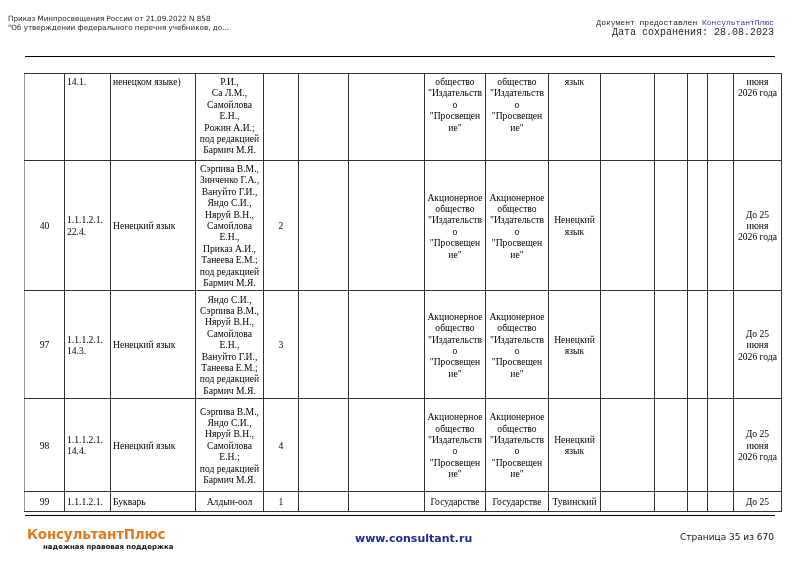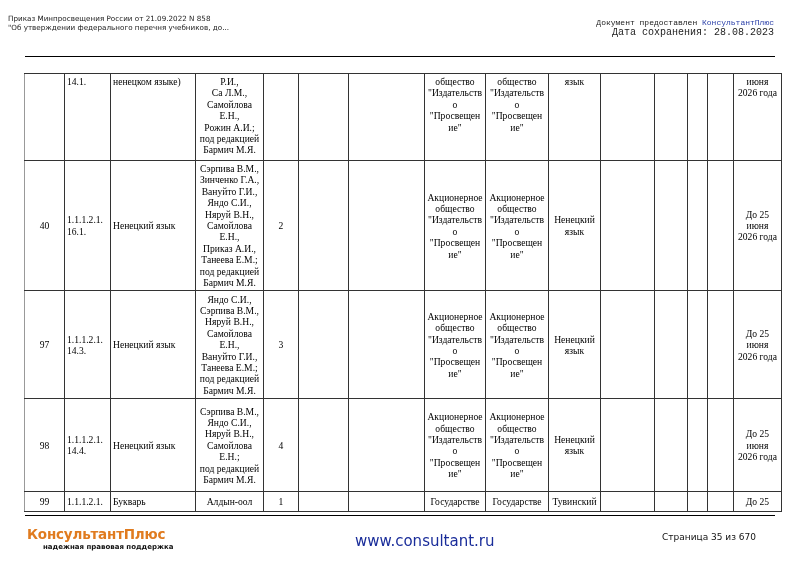--- a/index.html
+++ b/index.html
@@ -11,22 +11,22 @@
   .hdr-rule { position:absolute; left:25px; right:25px; top:56px; height:0; border-top:1.5px solid #000; }
   table.doc { position:absolute; left:24px; top:73px; border-collapse:collapse; table-layout:fixed; font-size:9.6px; line-height:11.4px; }
   table.doc td { border:1px solid #333; padding:2px 2px; vertical-align:middle; overflow:hidden; }
   table.doc td.c { text-align:center; }
   table.doc td.l { text-align:left; }
   table.doc tr.top td { vertical-align:top; }
   .col-num { border-left:1.2px solid #999 !important; }
   .ftr-rule { position:absolute; left:25px; right:25px; top:515px; border-top:1.5px solid #000; }
   .ftr-logo { position:absolute; left:27px; top:526px; font-family:"DejaVu Sans", sans-serif; font-weight:bold; font-size:13.5px; color:#e07b1f; letter-spacing:-0.2px; }
   .ftr-tag { position:absolute; left:27px; top:543px; font-family:"DejaVu Sans", sans-serif; font-weight:bold; font-size:7px; color:#111;margin-left:16px; }
-  .ftr-url { position:absolute; left:355px; top:532px; font-family:"DejaVu Sans", sans-serif; font-weight:normal; font-size:15px; color:#1a2d9a; text-decoration:none; }
-  .ftr-page { position:absolute; right:44px; top:532px; font-family:"DejaVu Sans", sans-serif; font-size:9px; color:#111;margin-left:32px; }
+  .ftr-url { position:absolute; left:355px; top:532px; font-family:"DejaVu Sans", sans-serif; font-weight:bold; font-size:11px; color:#1a2d9a; text-decoration:none; }
+  .ftr-page { position:absolute; right:26px; top:532px; font-family:"DejaVu Sans", sans-serif; font-size:9px; color:#111;margin-left:32px; }
 </style>
 </head>
 <body>
 
 <div class="hdr-left">
   <div>Приказ Минпросвещения России от 21.09.2022 N 858</div>
   <div>"Об утверждении федерального перечня учебников, до...</div>
 </div>
 
 <div class="hdr-right">
@@ -89,21 +89,21 @@
         <td class="c"></td>
         <td class="c"></td>
         <td class="c"></td>
         <td class="c">
           <div>июня</div>
           <div>2026 года</div>
         </td>
       </tr>
       <tr style="height: 127px;">
         <td class="c col-num">40</td>
-        <td class="l">1.1.1.2.1. 16.1.</td>
+        <td class="l">1.1.1.2.1. 22.4.</td>
         <td class="l">Ненецкий язык</td>
         <td class="c">
           <div>Сэрпива В.М.,</div>
           <div>Зинченко Г.А.,</div>
           <div>Вануйто Г.И.,</div>
           <div>Яндо С.И.,</div>
           <div>Няруй В.Н.,</div>
           <div>Самойлова</div>
           <div>Е.Н.,</div>
           <div>Приказ А.И.,</div>

